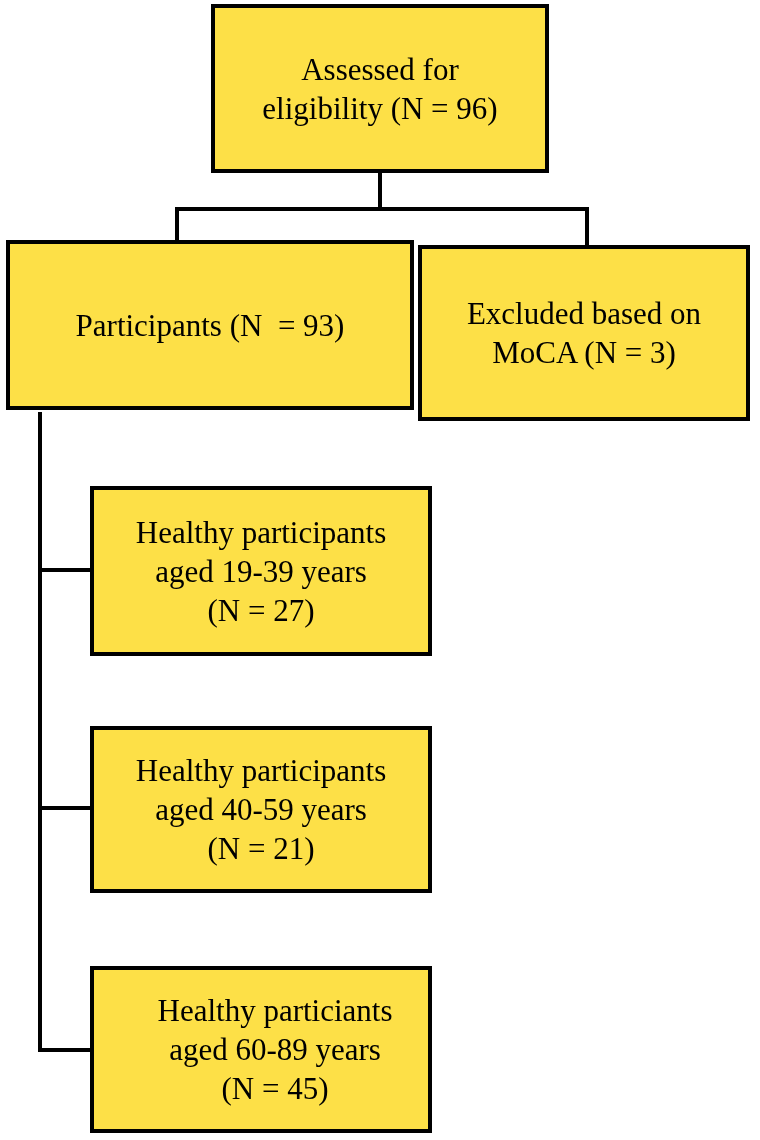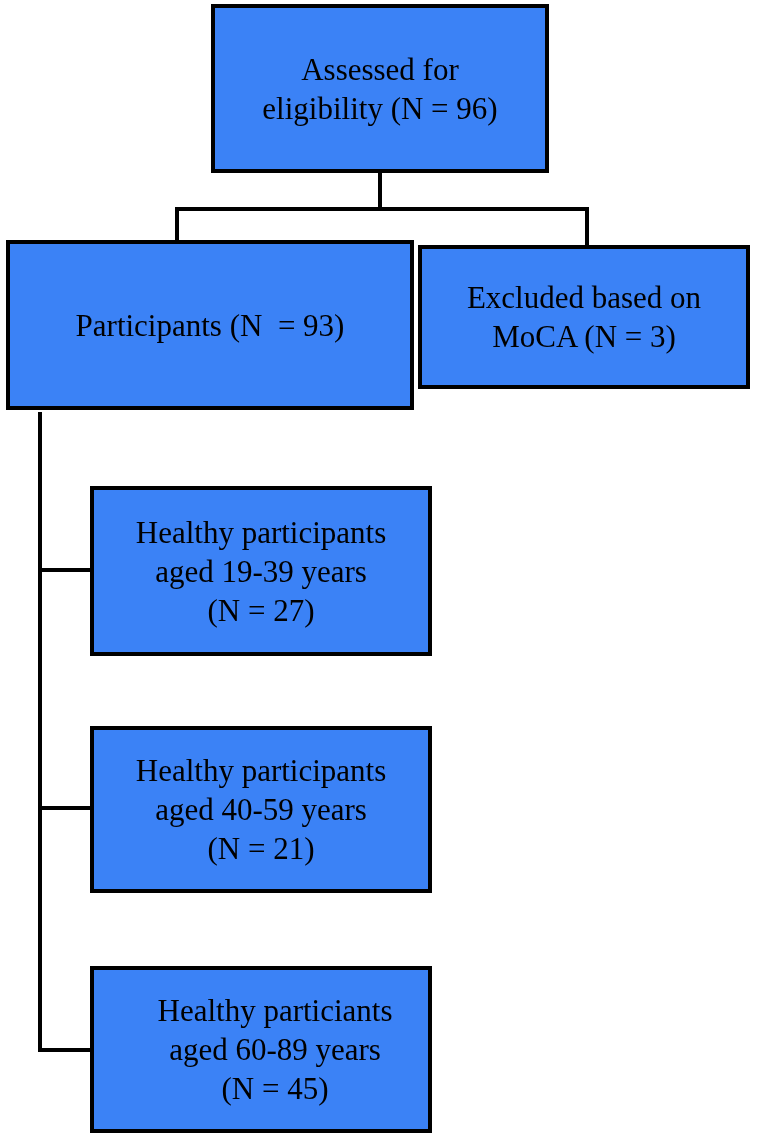--- a/index.html
+++ b/index.html
@@ -13,37 +13,37 @@
     height: 1140px;
     background: #ffffff;
     font-family: "Liberation Serif", "DejaVu Serif", serif;
     color: #000000;
     overflow: hidden;
   }
   .node {
     position: absolute;
     box-sizing: border-box;
     border: 4px solid #000000;
-    background: #3b82f6;
+    background: #fde047;
     display: flex;
     align-items: center;
     justify-content: center;
     text-align: center;
     font-size: 31px;
     line-height: 39px;
     white-space: pre-wrap;
   }
   .edge {
     position: absolute;
     background: #000000;
   }
   
   #node-assessed     { left: 211px; top: 4px;   width: 338px; height: 169px; }
   #node-participants { left: 6px;   top: 240px; width: 408px; height: 170px; }
-  #node-excluded     { left: 418px; top: 245px; width: 332px; height: 144px; }
+  #node-excluded     { left: 418px; top: 245px; width: 332px; height: 176px; }
   #node-group1       { left: 90px;  top: 486px; width: 342px; height: 170px; }
   #node-group2       { left: 90px;  top: 726px; width: 342px; height: 167px; }
   #node-group3       { left: 90px;  top: 966px; width: 342px; height: 167px; padding-left: 28px; }
   
   #edge-top-stem     { left: 378px; top: 171px; width: 4px;   height: 40px; }
   #edge-split-bar    { left: 175px; top: 207px; width: 414px; height: 4px; }
   #edge-left-drop    { left: 175px; top: 207px; width: 4px;   height: 39px; }
   #edge-right-drop   { left: 585px; top: 207px; width: 4px;   height: 40px; }
   #edge-spine        { left: 38px;  top: 412px; width: 4px;   height: 640px; }
   #edge-stub1        { left: 38px;  top: 568px; width: 54px;  height: 4px; }

